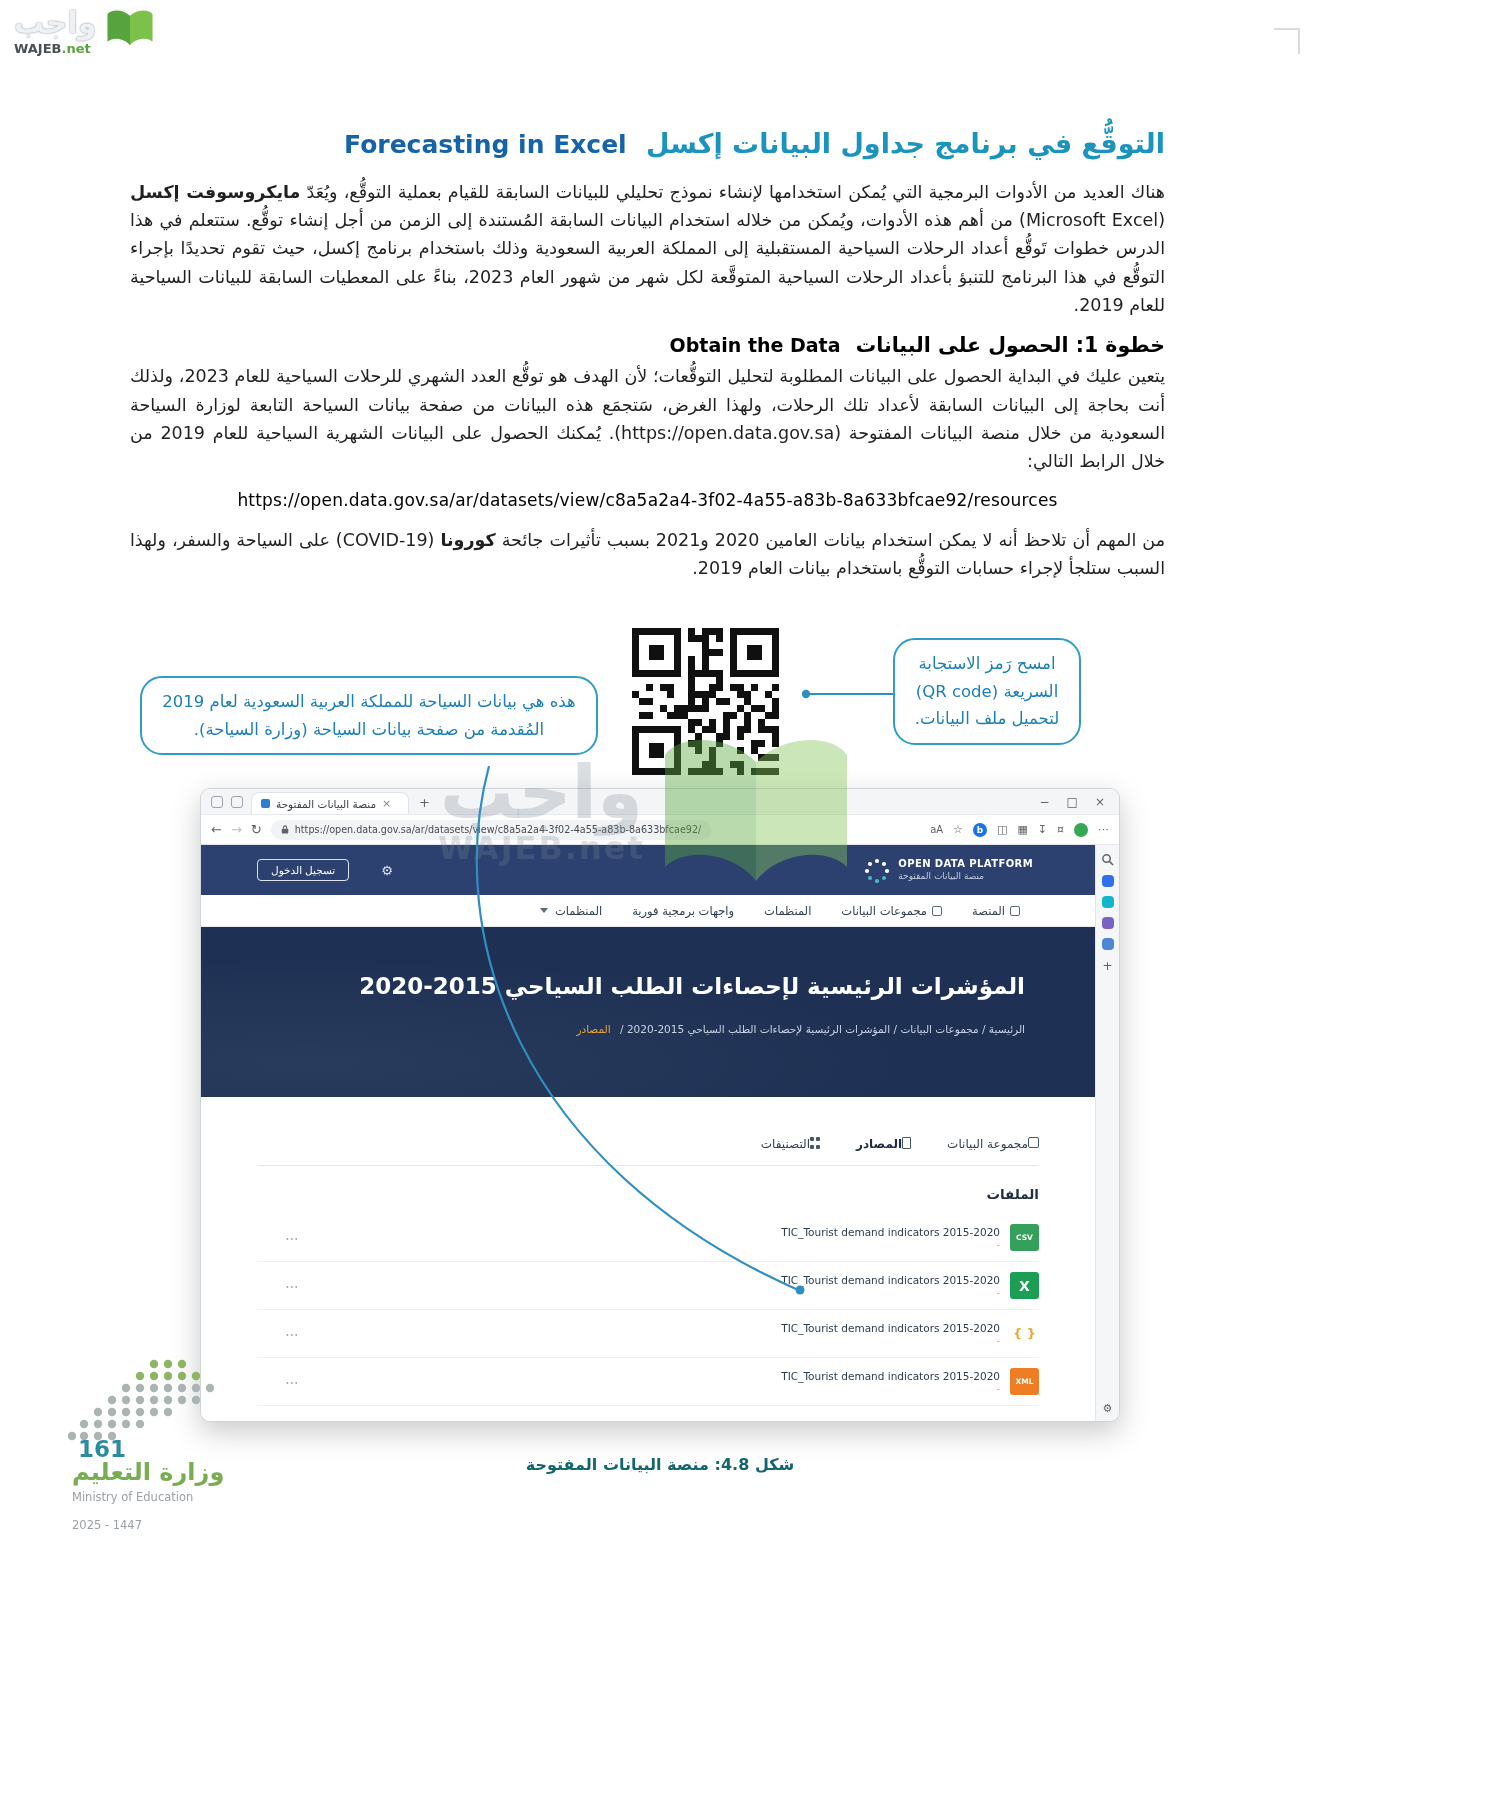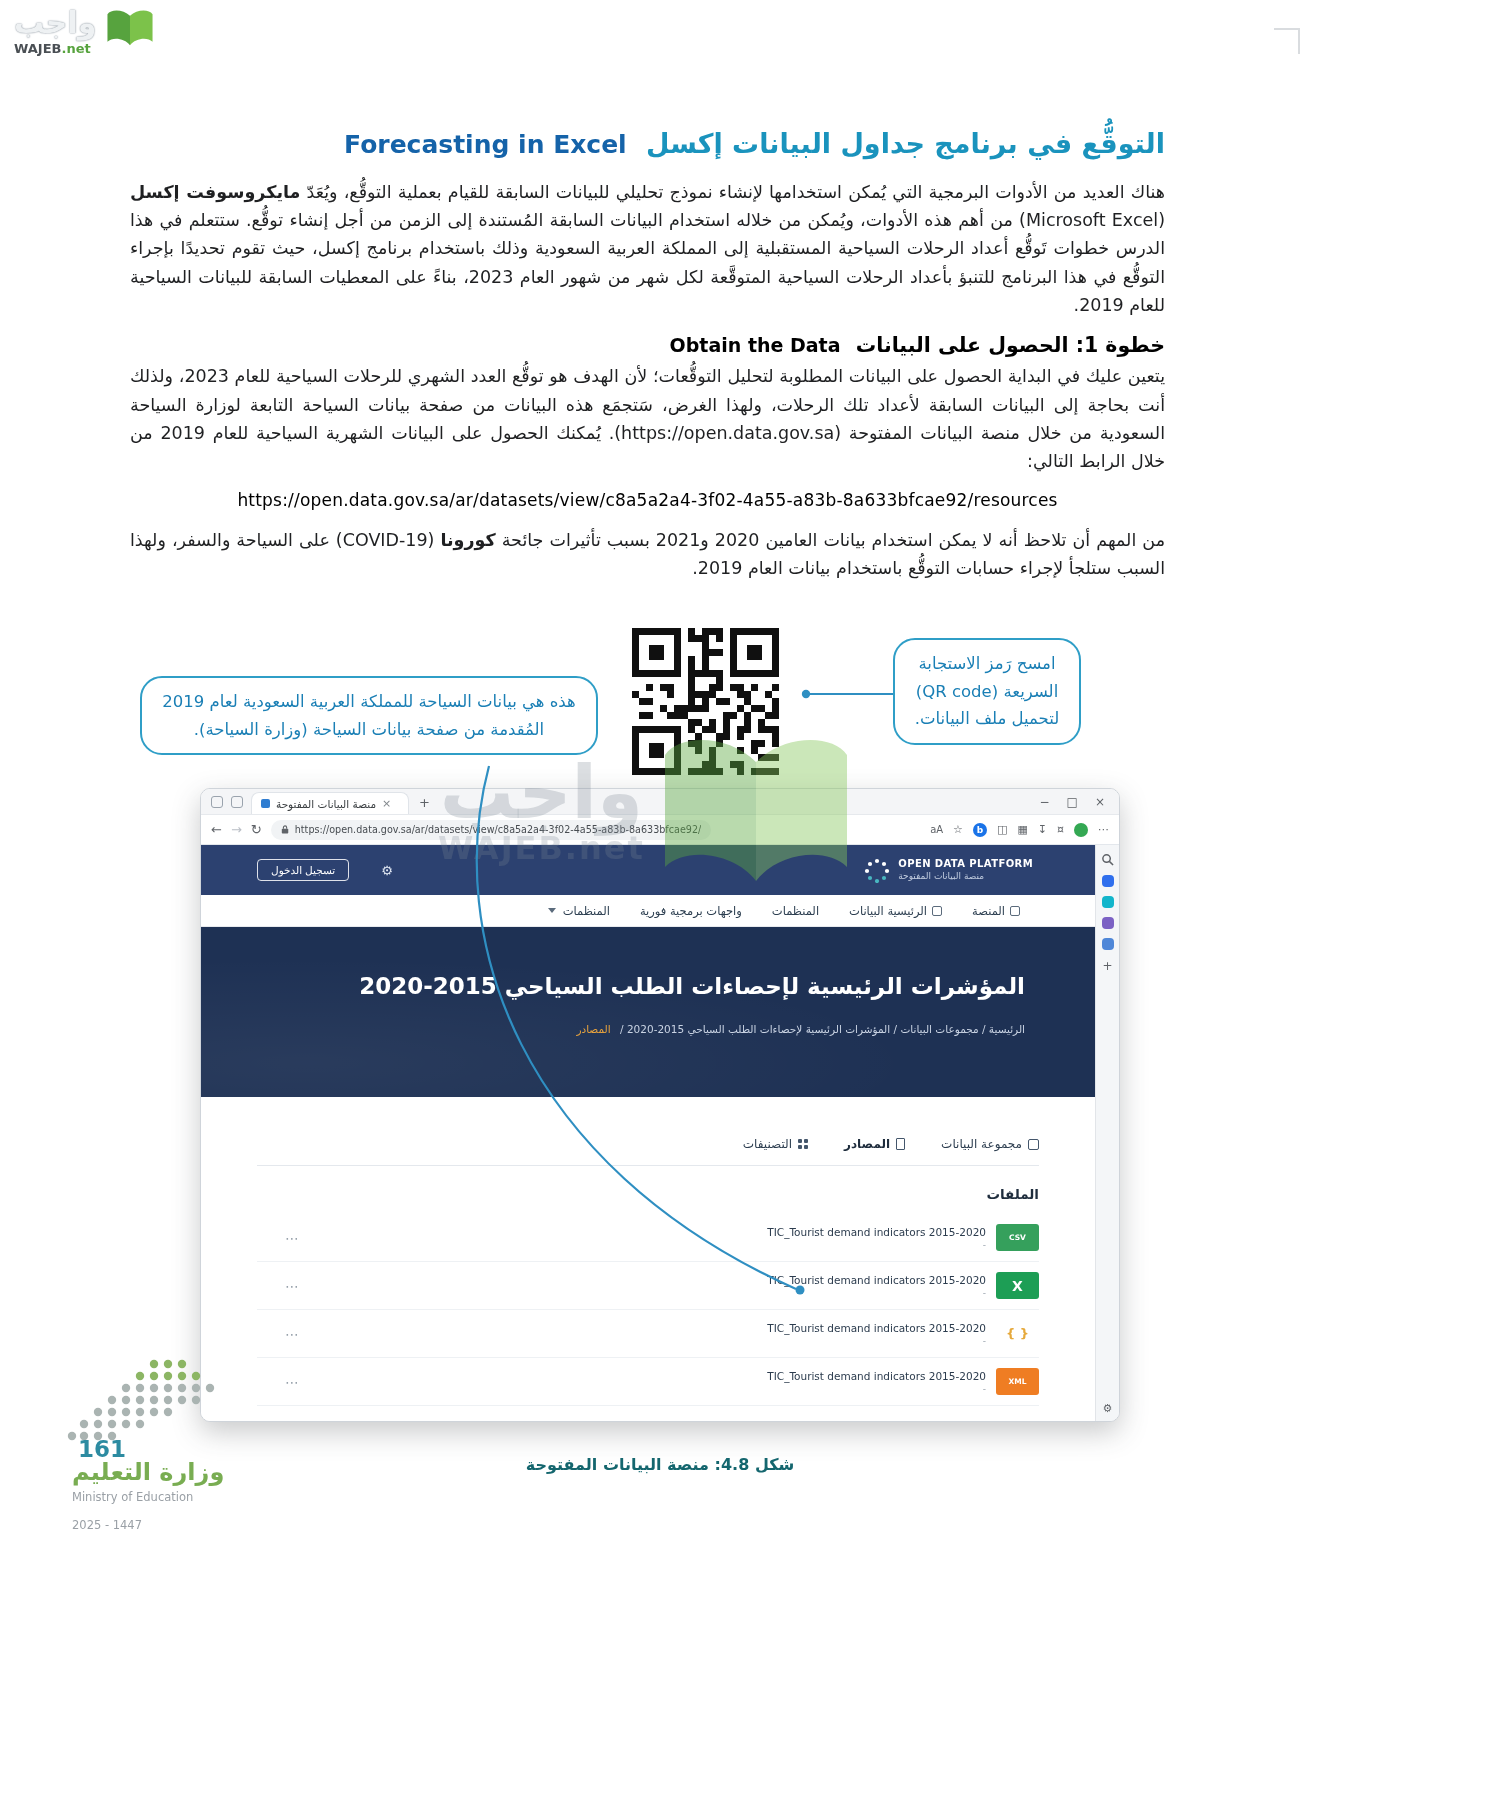--- a/index.html
+++ b/index.html
@@ -79,32 +79,32 @@
   .nav-ico{width:10px;height:10px;border:1.3px solid #5b6b7c;border-radius:2px}
   .chev{width:0;height:0;border-left:4px solid transparent;border-right:4px solid transparent;border-top:5px solid #5b6b7c;margin-right:2px}
 
   .hero{height:170px;background:#1e3154;background-image:radial-gradient(ellipse at 12% 80%,rgba(255,255,255,.05),transparent 55%);padding:46px 70px 0;direction:rtl;flex:0 0 auto}
   .hero-title{font-size:23px;font-weight:bold;color:#fff;letter-spacing:.2px}
   .hero-bc{margin-top:24px;font-size:10.5px;color:#c9d3e3}
   .bc-current{color:#e8a33d;margin-right:6px}
 
   .site-body{flex:1;background:#fff;padding:0 56px;direction:rtl}
   .tabs{display:flex;gap:36px;margin-top:40px;font-size:12px;color:#2d3e50;align-items:center}
-  .tab-item{display:flex;align-items:center;gap:6px}
+  .tab-item{display:flex;}
   .tab-item.active{font-weight:bold;color:#1f2d3d}
   .ti-grid{width:11px;height:11px;border:1.3px solid #44566b;border-radius:2px}
   .ti-doc{width:9px;height:12px;border:1.3px solid #44566b;border-radius:1px}
   .ti-cat{display:grid;grid-template-columns:4px 4px;grid-gap:2px}
   .ti-cat i{width:4px;height:4px;background:#44566b;border-radius:1px}
   .body-divider{border-bottom:1px solid #e4e8ed;margin-top:14px}
   .files-heading{margin-top:20px;font-size:13.5px;font-weight:bold;color:#1f2d3d}
   .file-list{margin-top:12px}
   .file-row{display:flex;align-items:center;height:48px;border-bottom:1px solid #eef1f4}
   .fr-right{display:flex;align-items:center;gap:10px;flex:1}
-  .ficon{width:43px;height:27px;border-radius:3px;display:flex;align-items:center;justify-content:center;font-weight:bold;flex:0 0 auto}
+  .ficon{width:29px;height:27px;border-radius:3px;display:flex;align-items:center;justify-content:center;font-weight:bold;flex:0 0 auto}
   .fi-csv{background:#35a05c;color:#fff;font-size:7.5px}
   .fi-xlsx{background:#1d9e55;color:#fff;font-size:14px}
   .fi-json{background:transparent;color:#e6a93b;font-size:13px}
   .fi-xml{background:#ef7d23;color:#fff;font-size:7.5px}
   .fmeta{display:flex;flex-direction:column}
   .fname{font-size:10.5px;color:#2c3c4e}
   .fsub{font-size:9px;color:#9aa4ae;margin-top:2px}
   .kebab{color:#97a1ab;font-size:14px;letter-spacing:2px;margin-left:28px}
 
   
@@ -348,21 +348,21 @@
             </div>
           </div>
         </div>
         <div class="site-nav">
           <span class="nav-item">
               <span class="nav-ico"></span>
               <span>المنصة</span>
             </span>
           <span class="nav-item">
               <span class="nav-ico"></span>
-              <span>الرئيسية البيانات</span>
+              <span>مجموعات البيانات</span>
             </span>
           <span class="nav-item">
               <span>المنظمات</span>
             </span>
           <span class="nav-item">
               <span>واجهات برمجية فورية</span>
             </span>
           <span class="nav-item">
               <span>المنظمات</span>
               <span class="chev"></span>

